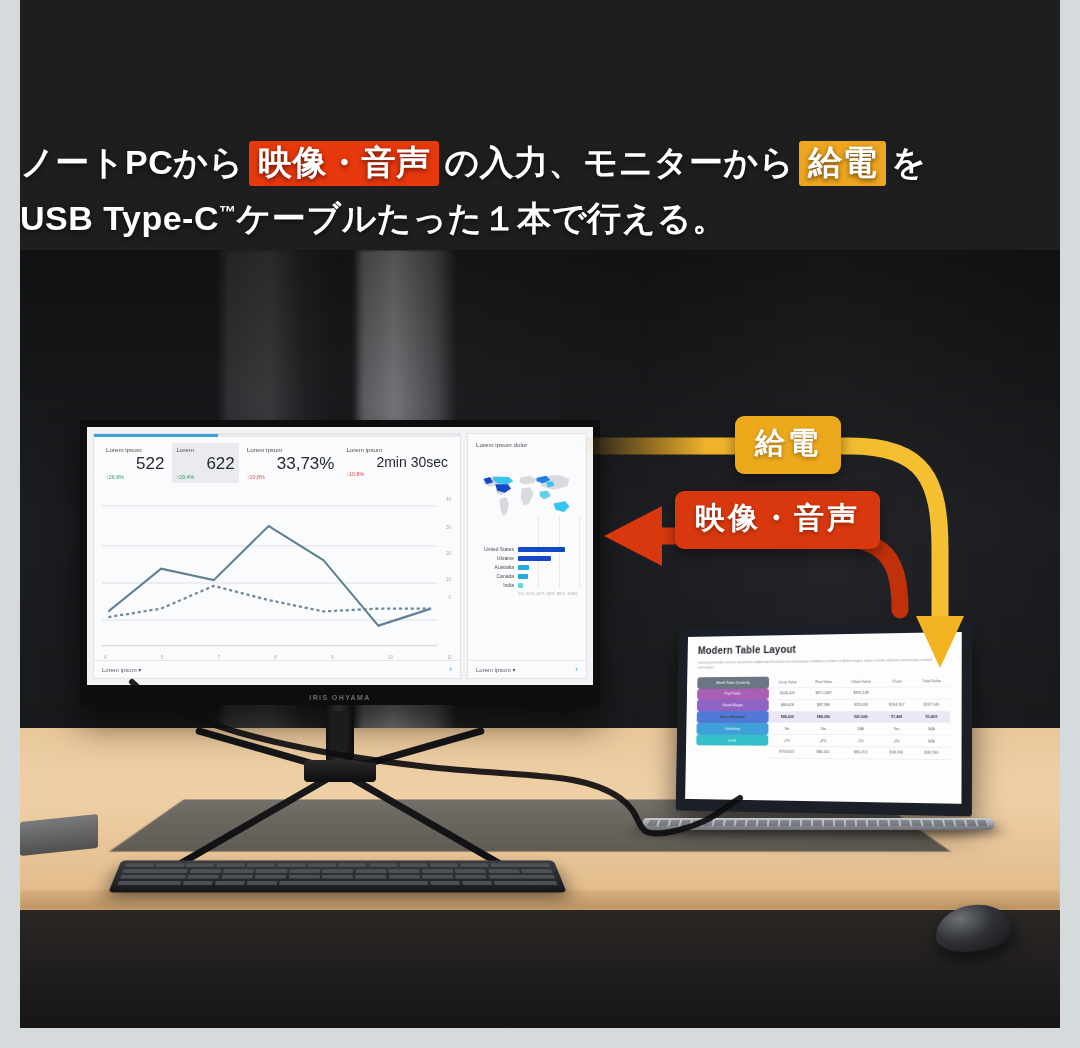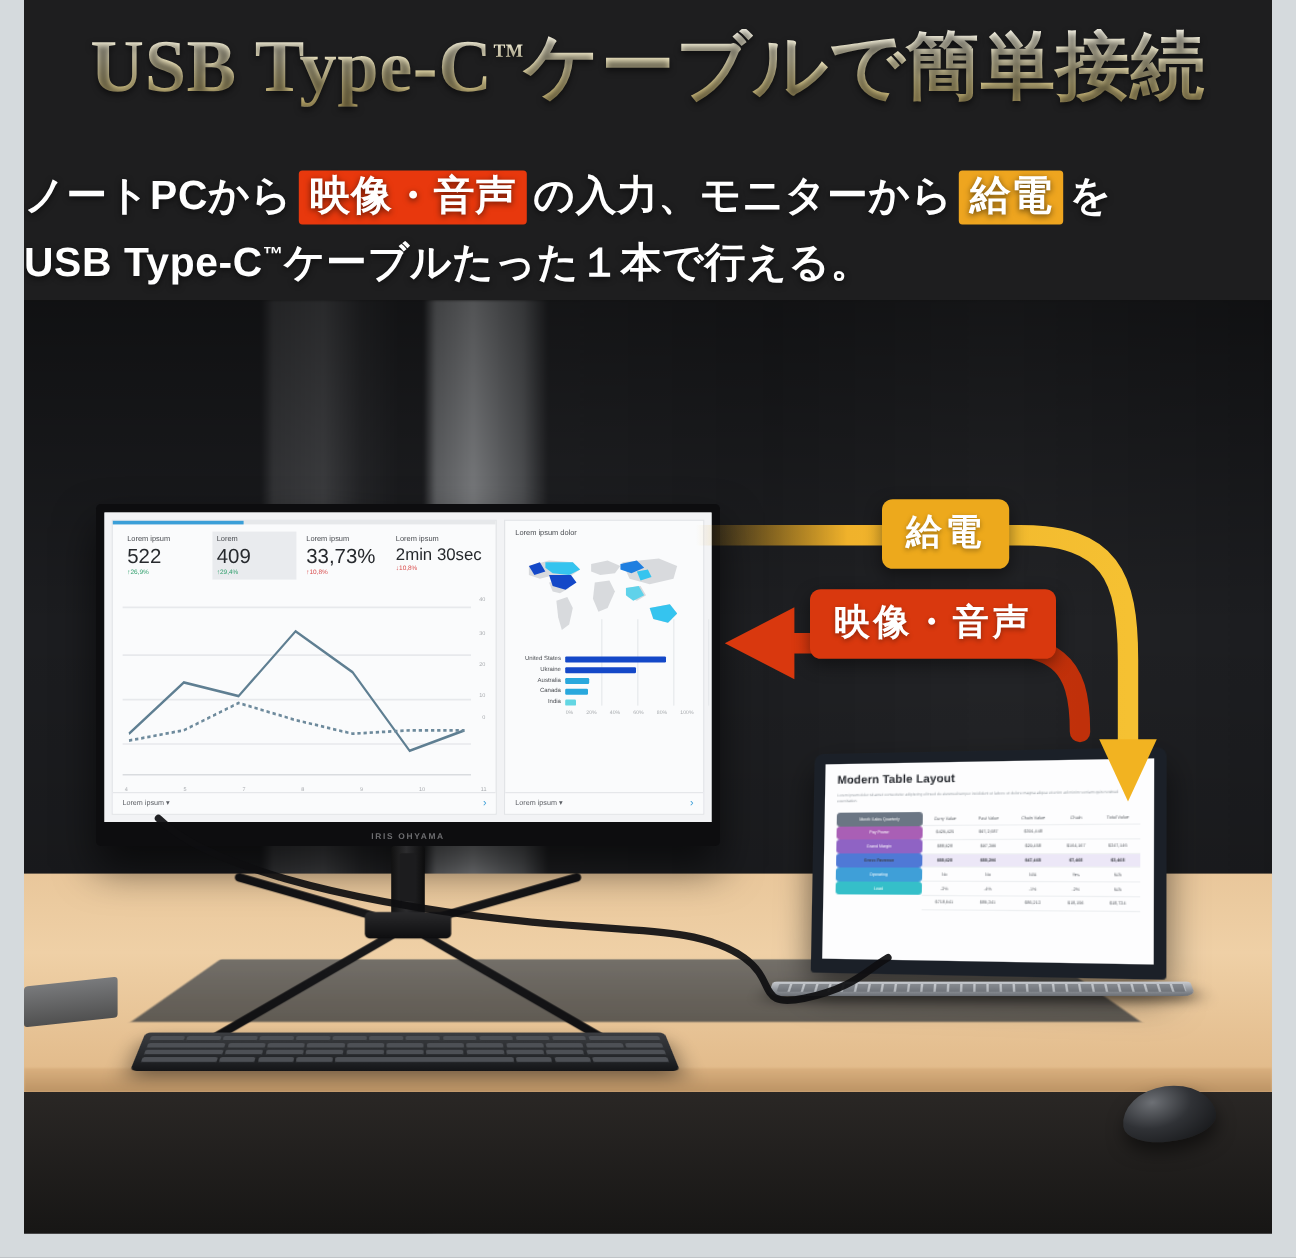--- a/index.html
+++ b/index.html
@@ -100,21 +100,21 @@
     background:#f2f3f5;}
   .card{background:#fafbfc;border:1px solid #e2e4e7;display:flex;flex-direction:column;}
   .card.left{flex:1 1 66%;}
   .card.right{flex:1 1 34%;}
   .tabstrip{height:3px;background:#e6e8ea;}
   .tabstrip .on{width:34%;height:3px;background:#3b9fd8;}
   .kpis{display:flex;padding:6px 8px 4px;gap:4px;}
   .kpi{flex:1;padding:3px 4px;}
   .kpi.sel{background:#e9ebee;}
   .kpi .lbl{font-size:6.2px;color:#4a4d52;margin-bottom:2px;white-space:nowrap;}
-  .kpi .val{font-size:17px;color:#26292d;font-weight:400;line-height:1;white-space:nowrap;}
+  .kpi .val{font-size:17px;color:#26292d;font-weight:400;line-height:1;white-space:nowrap;margin-left:30px;}
   .kpi .val.sm{font-size:14px;}
   .kpi .dlt{font-size:5.4px;margin-top:2px;white-space:nowrap;}
   .dlt.up{color:#2e9e6b;}
   .dlt.down{color:#d94c4c;}
 
   .linewrap{flex:1;position:relative;margin:2px 10px 0 8px;}
   .linewrap svg{width:100%;height:100%;display:block;}
   .ylab{position:absolute;right:-1px;font-size:4.6px;color:#a8abaf;}
   .xaxis{display:flex;justify-content:space-between;padding:0 8px 0 10px;margin-top:-2px;}
   .xaxis span{font-size:4.6px;color:#a8abaf;}
@@ -189,21 +189,20 @@
   
   .notes{position:absolute;left:32px;bottom:14px;color:#fff;font-weight:700;
     font-size:20px;line-height:1.55;text-shadow:0 2px 4px rgba(0,0,0,.75);}
 </style>
 </head>
 <body>
 
 <div id="stage">
   <div id="art">
 
-    <div class="headline"><span>USB Type-C</span><span class="tm">™</span><span>ケーブルで簡単接続</span></div>
 
     <div class="sub l1"><span>ノートPCから</span><span class="hl red">映像・音声</span><span>の入力、モニターから</span><span class="hl amber">給電</span><span>を</span></div>
 
     <div class="sub l2"><span>USB Type-C</span><span class="tm">™</span><span>ケーブルたった１本で行える。</span></div>
 
     <div class="scene">
       <div class="wall"></div>
       <div class="wall-shade"></div>
       <div class="desk"></div>
       <div class="desk-edge"></div>
@@ -223,21 +222,21 @@
                 </div>
 
                 <div class="kpis">
                   <div class="kpi">
                     <div class="lbl">Lorem ipsum</div>
                     <div class="val">522</div>
                     <div class="dlt up">↑26,9%</div>
                   </div>
                   <div class="kpi sel">
                     <div class="lbl">Lorem</div>
-                    <div class="val">409</div>
+                    <div class="val">622</div>
                     <div class="dlt up">↑29,4%</div>
                   </div>
                   <div class="kpi">
                     <div class="lbl">Lorem ipsum</div>
                     <div class="val">33,73%</div>
                     <div class="dlt down">↑10,8%</div>
                   </div>
                   <div class="kpi">
                     <div class="lbl">Lorem ipsum</div>
                     <div class="val sm">2min 30sec</div>

